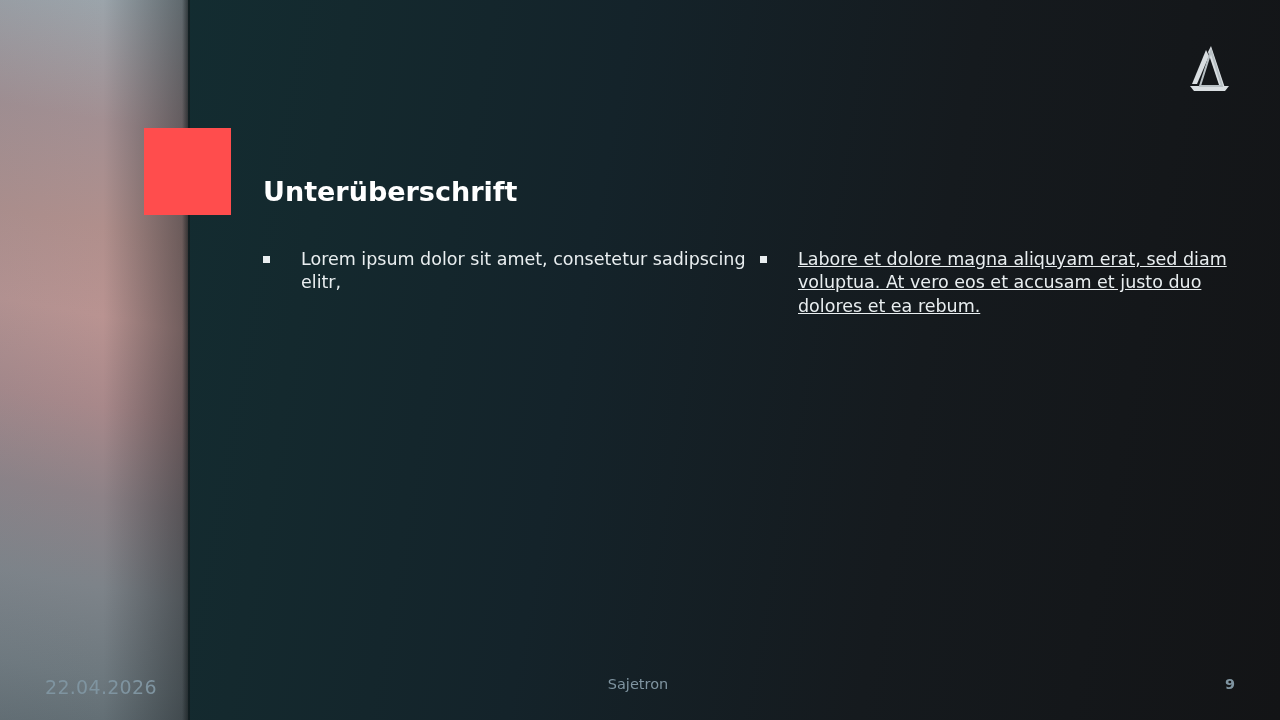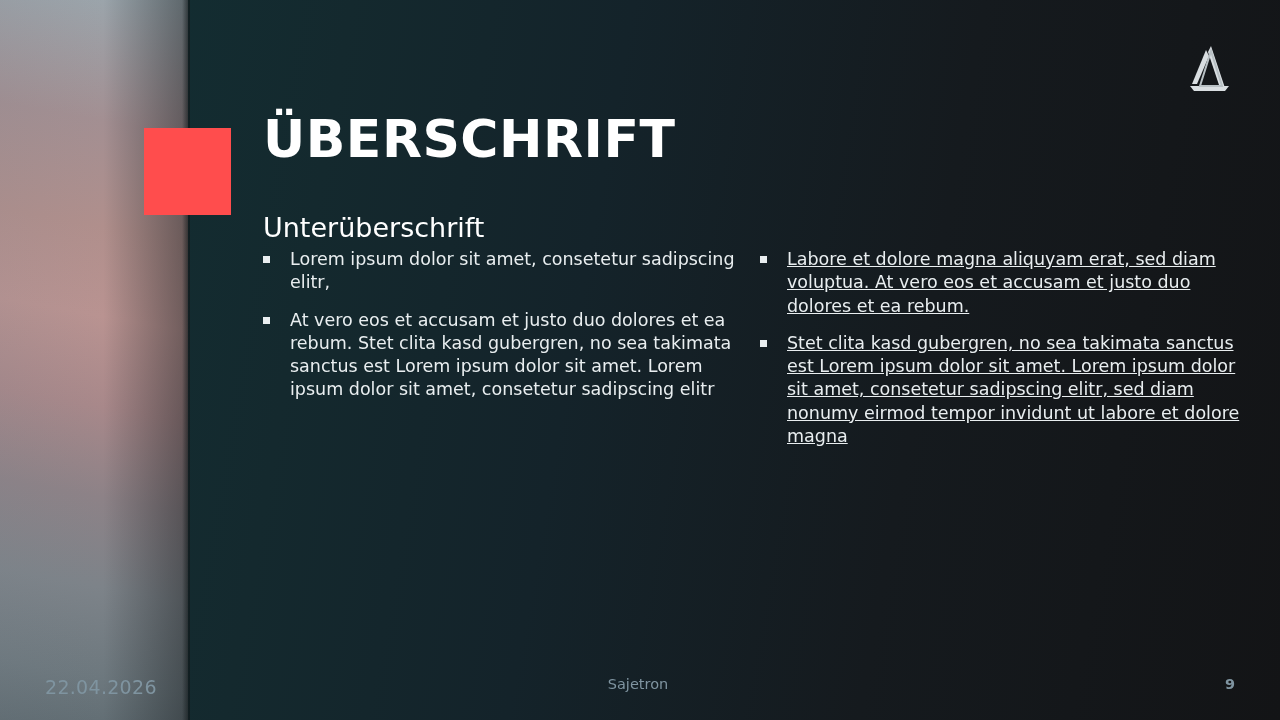--- a/index.html
+++ b/index.html
@@ -69,25 +69,24 @@
     font-weight: bold;
     letter-spacing: 0.5px;
     color: #ffffff;
     line-height: 1.05;
     white-space: nowrap;
   }
   .subtitle {
     position: absolute;
     left: 263px; top: 176px;
     font-size: 27px;
-    font-weight: normal;
+    font-weight: bold;
     color: #ffffff;
     line-height: 1.2;
     white-space: nowrap;
-    margin-top: 36px;
   }
 
   
   .col {
     position: absolute;
     top: 248px;
     font-size: 17.5px;
     line-height: 1.33;
     color: #e9eef0;
   }
@@ -102,20 +101,21 @@
   .bullet-marker {
     flex: 0 0 auto;
     width: 7px;
     height: 7px;
     background: #e9eef0;
     margin-top: 8px;
     margin-right: 20px;
   }
   .bullet-text {
     flex: 1 1 auto;
+    margin-left: 11px;
   }
 
   
   .footer-date {
     position: absolute;
     left: 45px; top: 676px;
     font-size: 19px;
     color: #7f94a0;
     letter-spacing: 0.3px;
   }
@@ -160,42 +160,33 @@
     <svg viewBox="0 0 54 54" width="54" height="54" aria-hidden="true">
       <g fill="#d9dee1">
         <polygon points="27,4 41,46 36,46 24,10"></polygon>
         <polygon points="6,44 45,44 41,49 10,49"></polygon>
         <polygon points="25,14 13,42 8,42 22,8"></polygon>
       </g>
       <polygon points="27,9 38,44 16,44" fill="none" stroke="#b8c0c4" stroke-width="2"></polygon>
     </svg>
   </div>
 
-  <div class="title">ÜBERSCHRIFT</div>
   <div class="subtitle">Unterüberschrift</div>
 
   <div class="col col-left">
     <div class="bullet-item">
       <span class="bullet-marker"></span>
       <span class="bullet-text">Lorem ipsum dolor sit amet, consetetur sadipscing elitr,</span>
     </div>
-    <div class="bullet-item">
-      <span class="bullet-marker"></span>
-      <span class="bullet-text">At vero eos et accusam et justo duo dolores et ea rebum. Stet clita kasd gubergren, no sea takimata sanctus est Lorem ipsum dolor sit amet. Lorem ipsum dolor sit amet, consetetur sadipscing elitr</span>
-    </div>
   </div>
 
   <div class="col col-right">
     <div class="bullet-item">
       <span class="bullet-marker"></span>
       <span class="bullet-text">Labore et dolore magna aliquyam erat, sed diam voluptua. At vero eos et accusam et justo duo dolores et ea rebum.</span>
-    </div>
-    <div class="bullet-item">
-      <span class="bullet-marker"></span>
-      <span class="bullet-text">Stet clita kasd gubergren, no sea takimata sanctus est Lorem ipsum dolor sit amet. Lorem ipsum dolor sit amet, consetetur sadipscing elitr, sed diam nonumy eirmod tempor invidunt ut labore et dolore magna</span>
     </div>
   </div>
 
   <div class="footer-date">22.04.2026</div>
   <div class="footer-center">Sajetron</div>
   <div class="footer-page">9</div>
 
 </div>
 
 </body></html>

